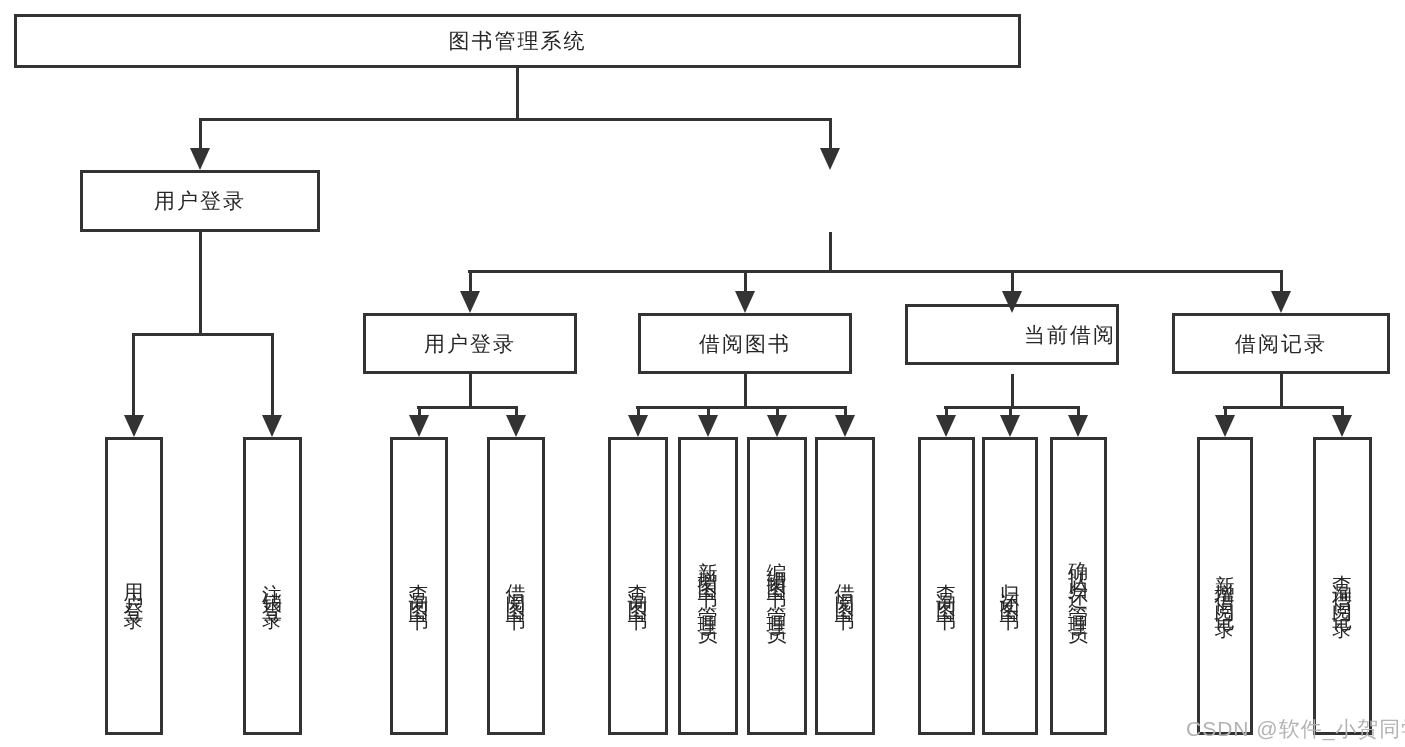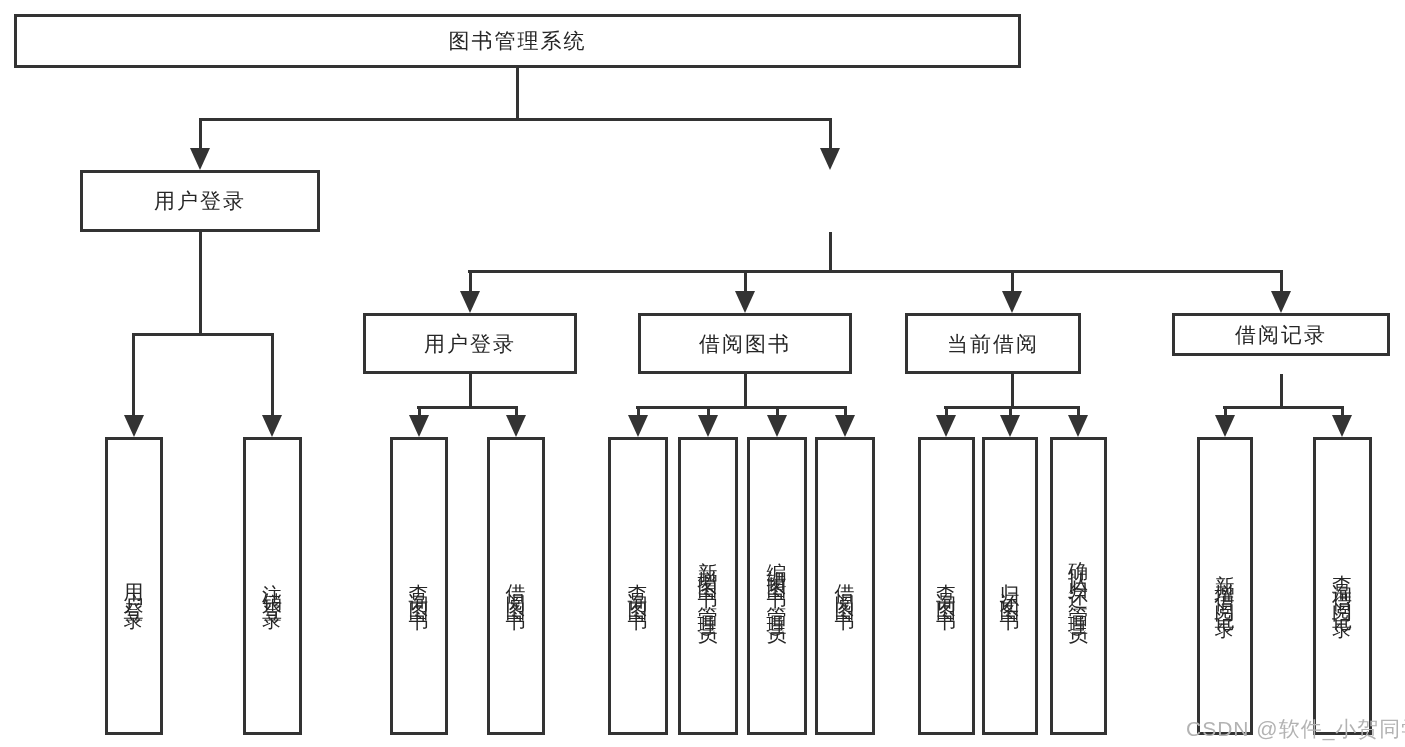--- a/index.html
+++ b/index.html
@@ -77,25 +77,25 @@
 
 
   <div class="node hnode" style="left:363px;top:313px;width:214px;height:61px;">
     <span>用户登录</span>
   </div>
 
   <div class="node hnode" style="left:638px;top:313px;width:214px;height:61px;">
     <span>借阅图书</span>
   </div>
 
-  <div class="node hnode" style="left:905px;top:313px;width:176px;height:61px;">
+  <div class="node hnode" style="left:905px;top:304px;width:214px;height:61px;justify-content:flex-end;">
     <span>当前借阅</span>
   </div>
 
-  <div class="node hnode" style="left:1172px;top:313px;width:218px;height:43px;">
+  <div class="node hnode" style="left:1172px;top:313px;width:218px;height:61px;">
     <span>借阅记录</span>
   </div>
 
   <div class="node vnode" style="left:105px;top:437px;width:58px;height:298px;">
     <span>用户登录</span>
   </div>
   <div class="node vnode" style="left:243px;top:437px;width:59px;height:298px;">
     <span>注销登录</span>
   </div>
 

